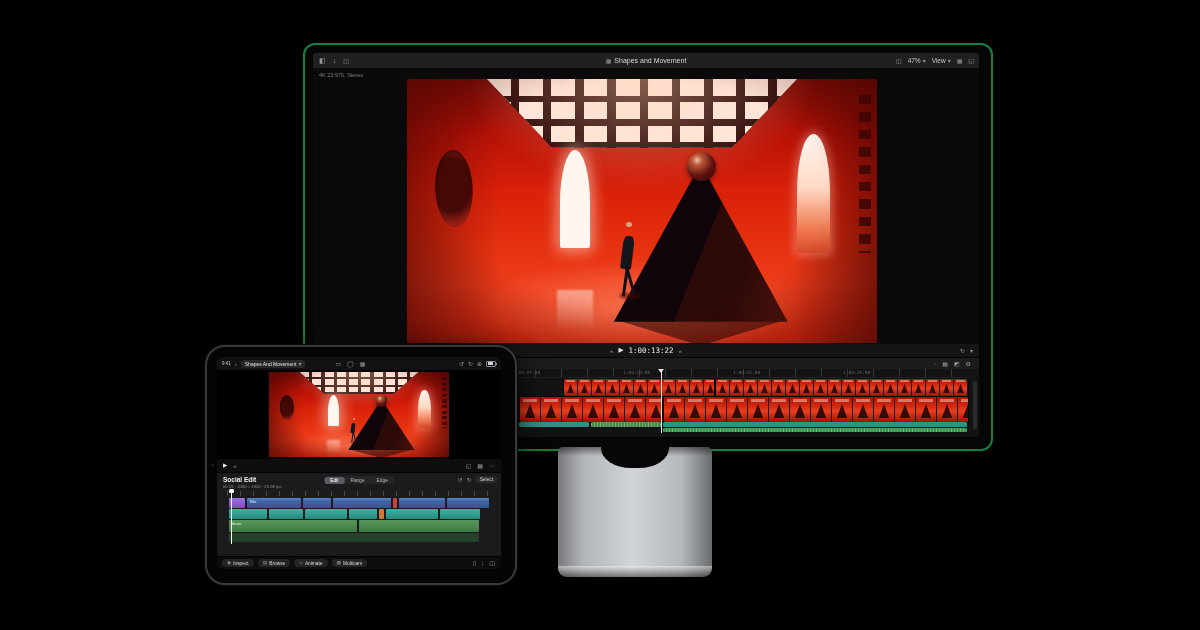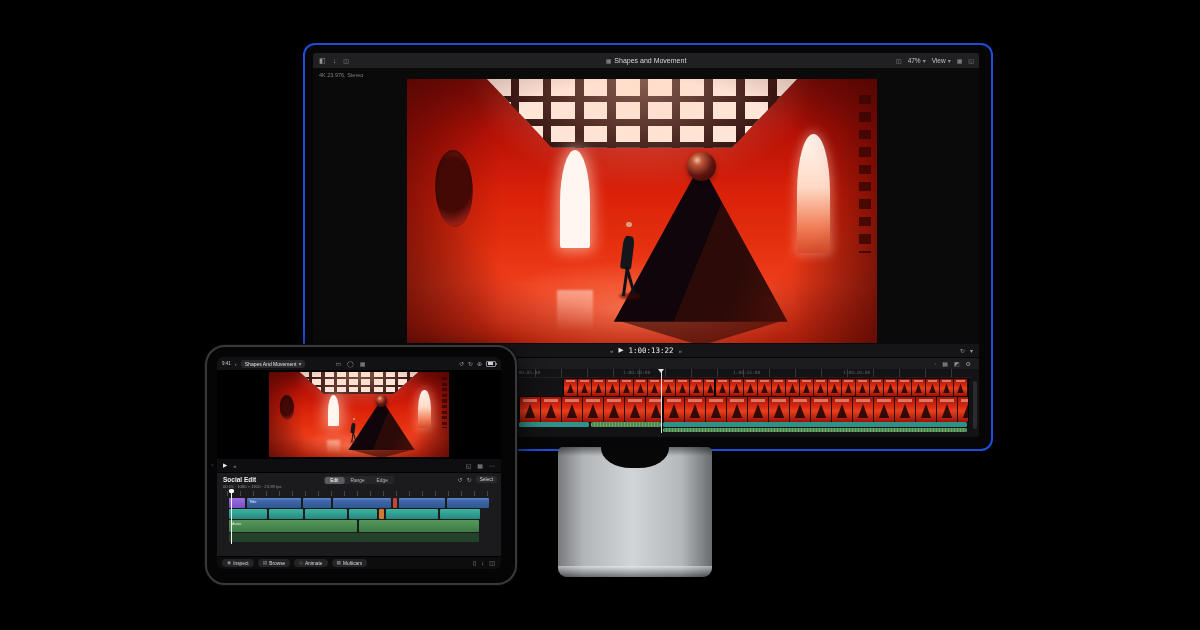--- a/index.html
+++ b/index.html
@@ -1,21 +1,21 @@
 <!DOCTYPE html>
 <html><head>
 <meta charset="utf-8">
 <style>
   html,body{margin:0;padding:0;background:#000;}
   body{width:1200px;height:630px;overflow:hidden;font-family:"Liberation Sans",sans-serif;-webkit-font-smoothing:antialiased;}
   .abs{position:absolute;}
   #stage{position:relative;width:1200px;height:630px;background:#000;}
 
   
-  #monitor{left:303px;top:43px;width:686px;height:404px;background:#060607;border:2px solid #1d4ed8;border-radius:12px;box-shadow:0 0 0 1px #000;}
+  #monitor{left:303px;top:43px;width:686px;height:404px;background:#060607;border:2px solid #15803d;border-radius:12px;box-shadow:0 0 0 1px #000;}
   #mac-screen{left:8px;top:8px;width:666px;height:384px;background:#0b0b0c;border-radius:3px;overflow:hidden;}
 
   
   .mac-toolbar{left:0;top:0;width:100%;height:15px;background:#202022;border-bottom:1px solid #060606;}
   .mt-left{left:6px;top:0;height:15px;display:flex;align-items:center;gap:7px;}
   .mt-right{right:5px;top:0;height:15px;display:flex;align-items:center;gap:6px;}
   .mt-title{left:50%;top:0;transform:translateX(-50%);height:15px;display:flex;align-items:center;gap:3px;color:#d8d8da;font-size:7px;}
   .gicon{color:#96969b;font-size:7px;line-height:1;}
   .gicon.sm{font-size:6px;}
   .mt-menu{display:flex;align-items:center;gap:2px;color:#c4c4c8;font-size:6.5px;}

